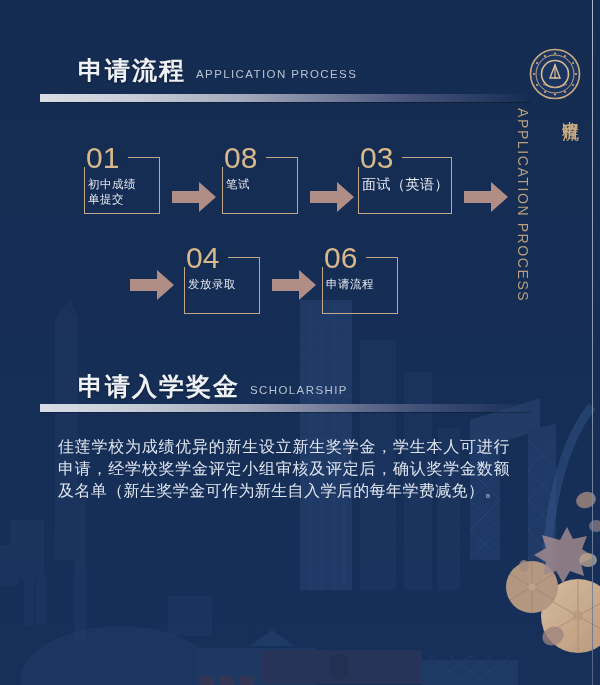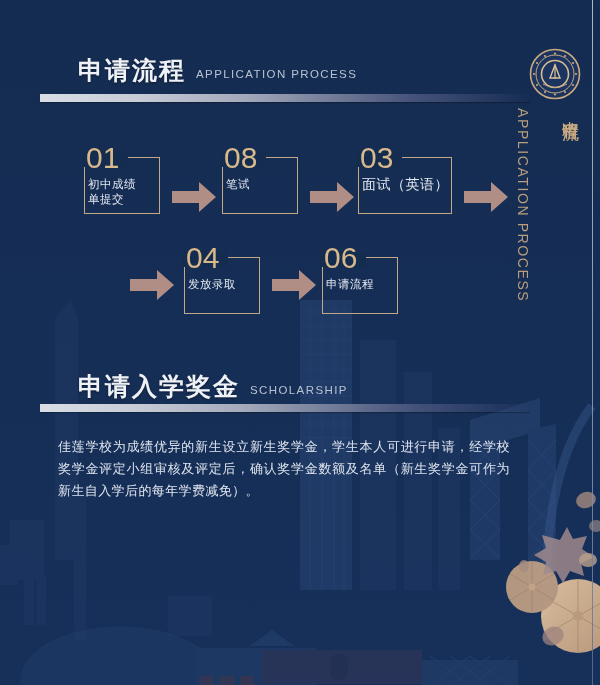--- a/index.html
+++ b/index.html
@@ -103,21 +103,21 @@
   .step.wide .box{width:94px;}
   .step.wide .lbl{width:92px;white-space:nowrap;font-size:14px;}
 
   .arrow{position:absolute;width:44px;height:30px;}
   .arrow svg{display:block;}
 
   
   .para{
     position:absolute;z-index:2;
     font-family:"DejaVu Sans","Liberation Sans",sans-serif;
-    font-size:13px;line-height:22px;
+    font-size:16px;line-height:22px;
     color:#dfe4ee;
     letter-spacing:.4px;
     text-align:justify;
   }
 </style>
 </head>
 <body>
 
 <div class="page">
 

